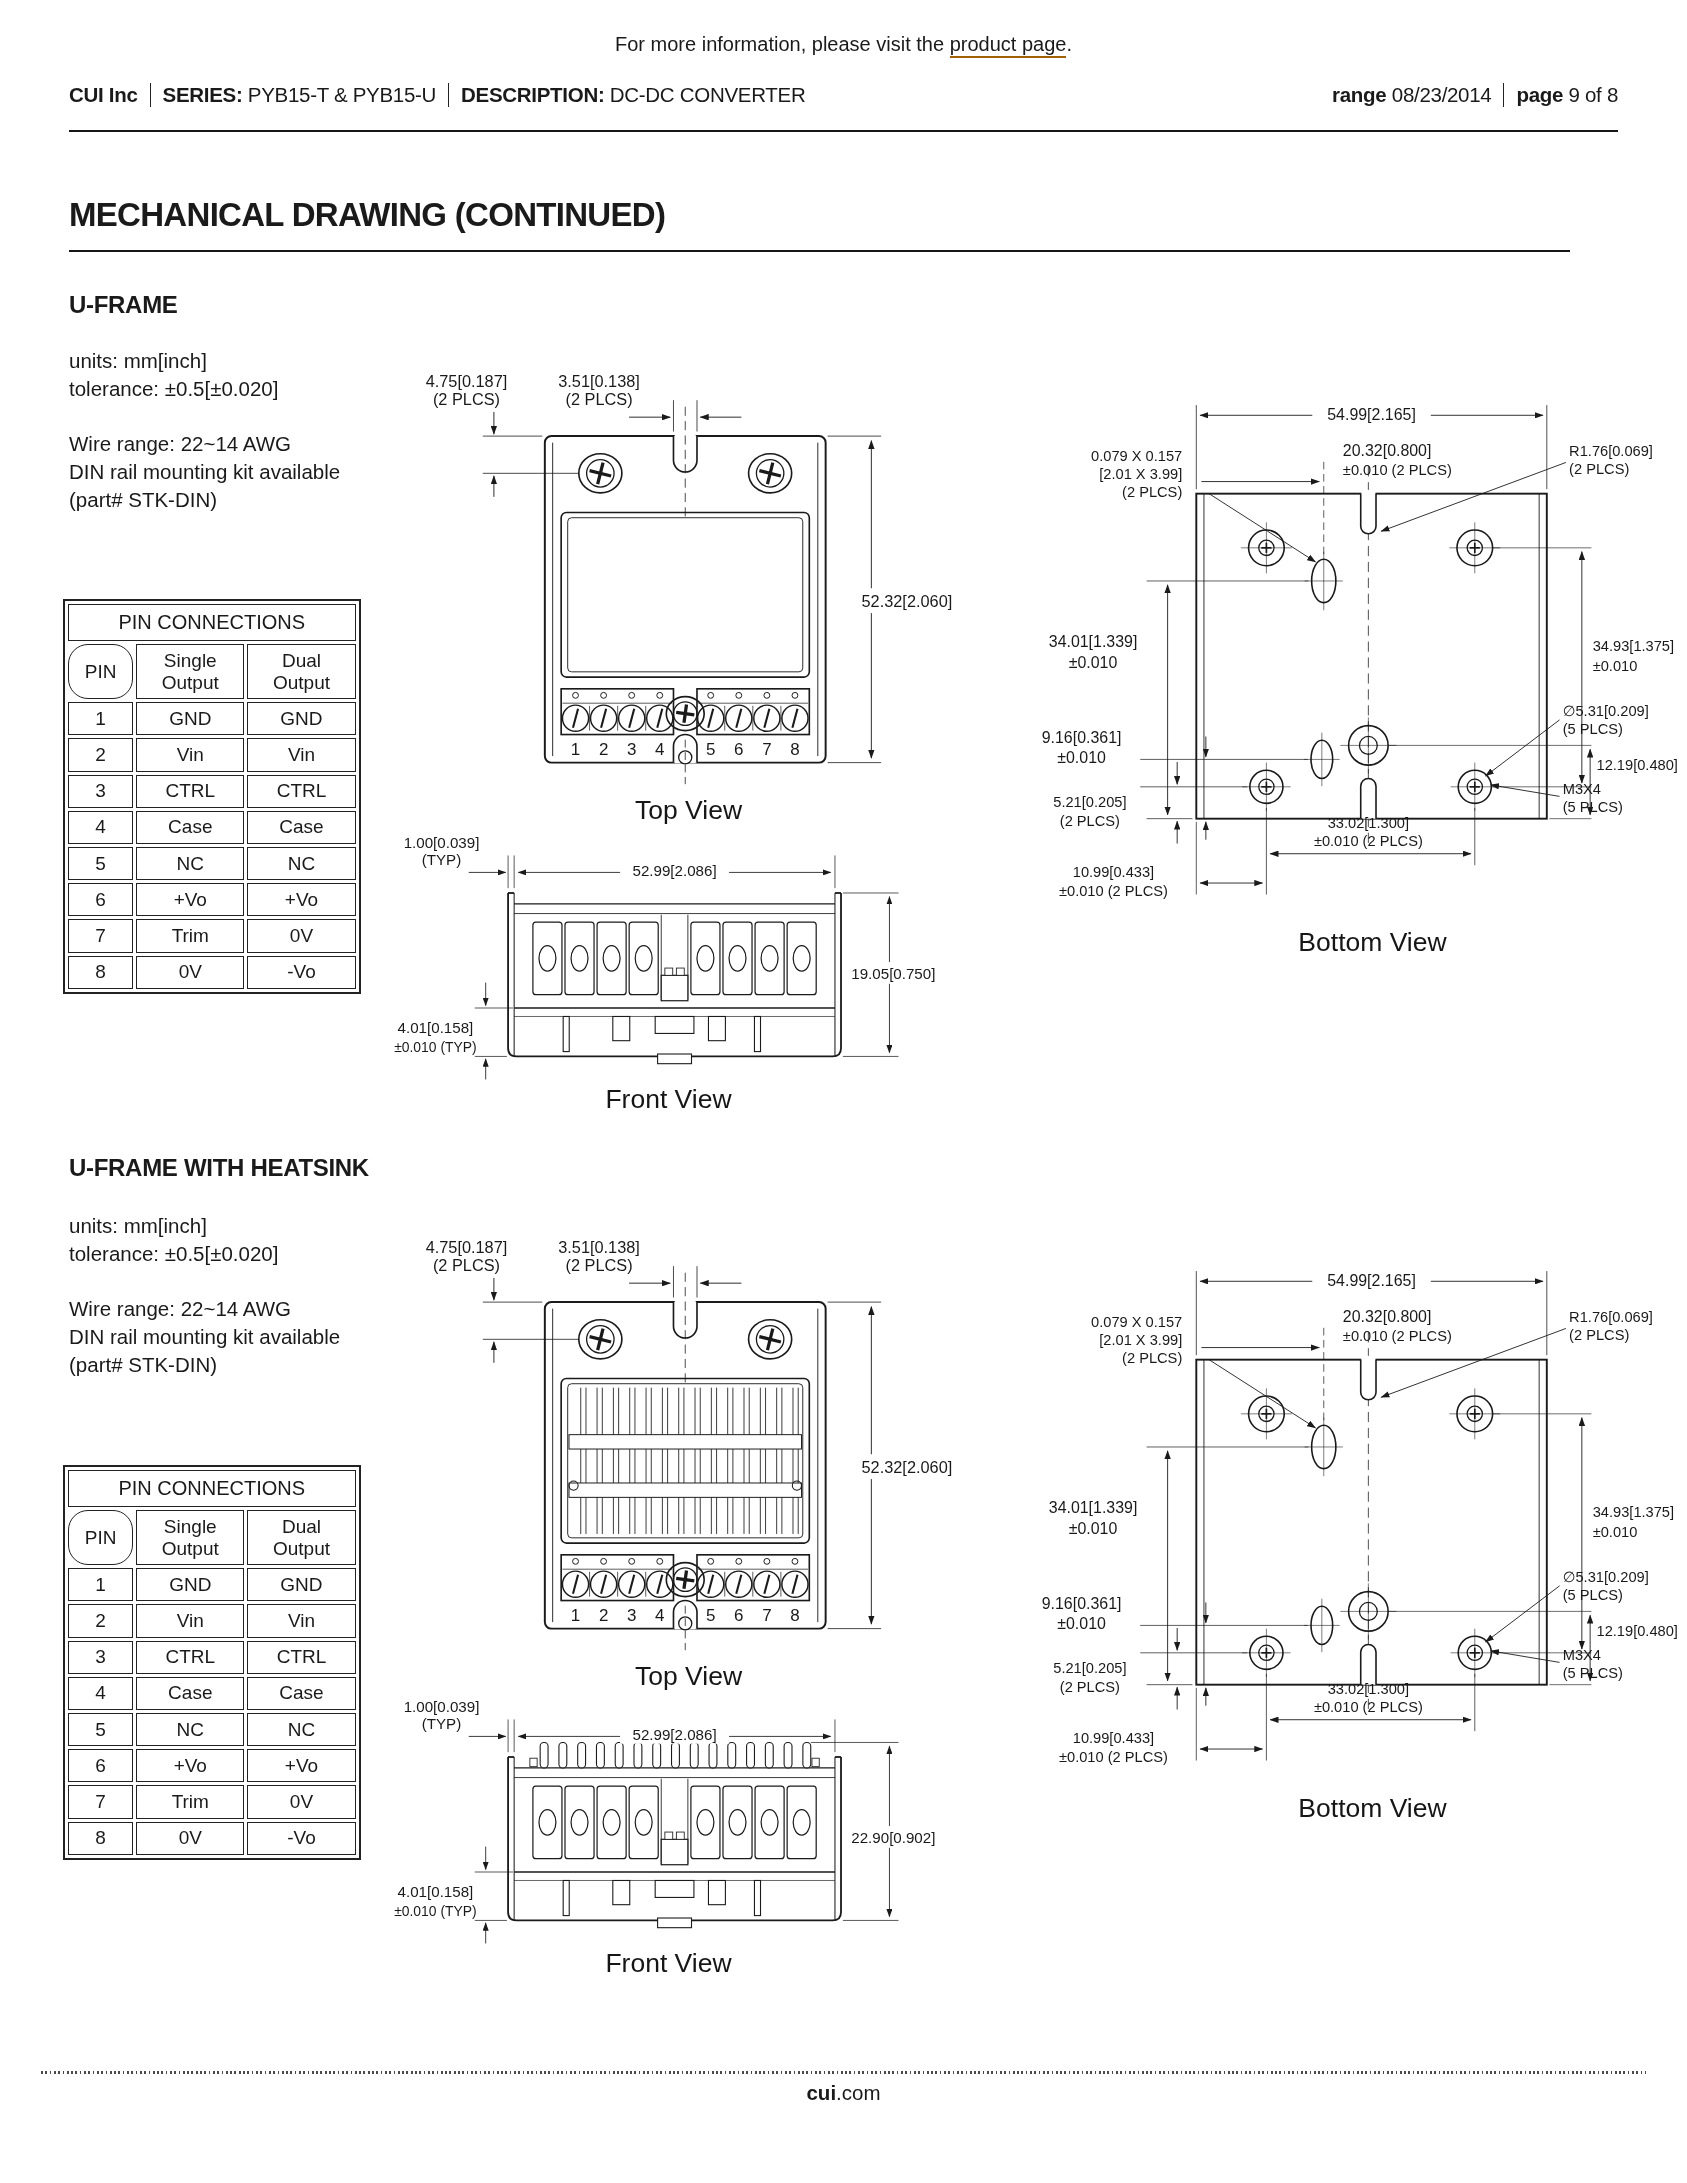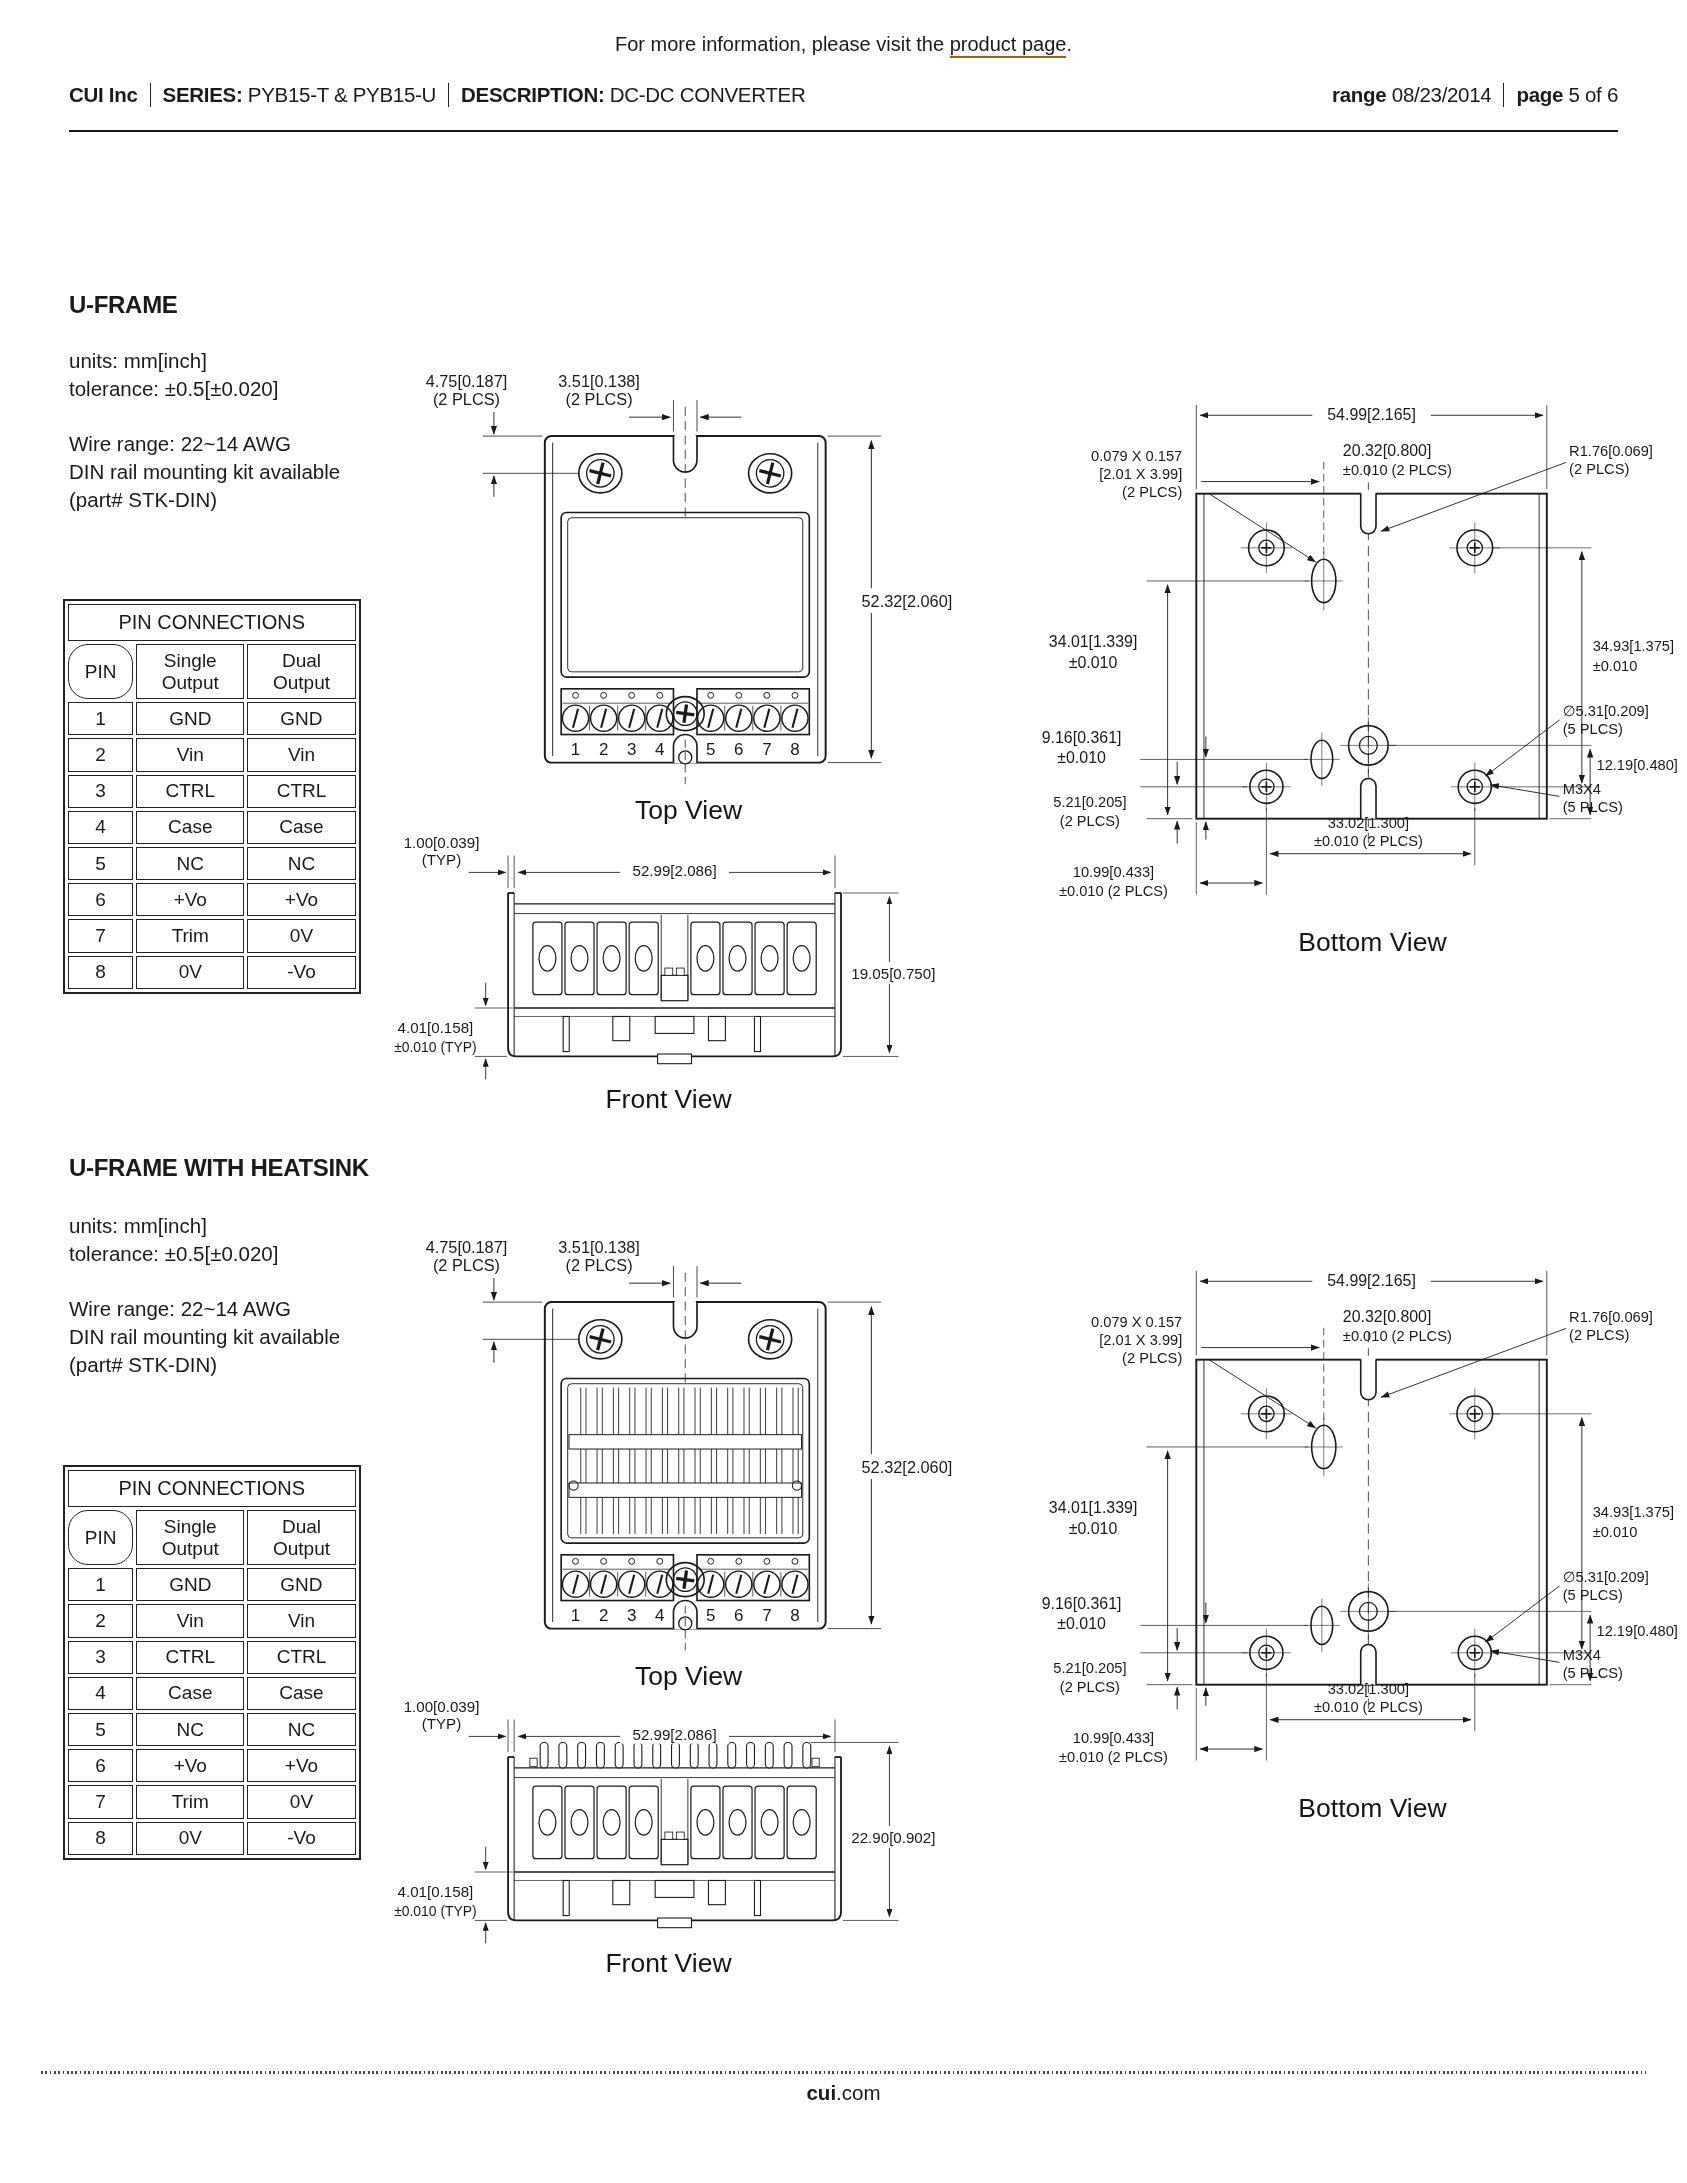--- a/index.html
+++ b/index.html
@@ -57,25 +57,26 @@
       <span>&nbsp;</span>
       <span>DC-DC CONVERTER</span>
     </div>
     <div class="hgrp">
       <span class="b">range</span>
       <span>&nbsp;</span>
       <span>08/23/2014</span>
       <span class="hsep"></span>
       <span class="b">page</span>
       <span>&nbsp;</span>
-      <span>5 of 6</span>
+      <span>9 of 8</span>
     </div>
   </div>
   <div class="abs rule1"></div>
 
+  <div class="abs title">MECHANICAL DRAWING (CONTINUED)</div>
 
   <div class="abs sechead" style="top:291px;left:69px;">U-FRAME</div>
   <div class="abs info" style="top:347px;left:69px;">
     <p>units: mm[inch]</p>
     <p>tolerance: ±0.5[±0.020]</p>
   </div>
   <div class="abs info" style="top:430px;left:69px;">
     <p>Wire range: 22~14 AWG</p>
     <p>DIN rail mounting kit available</p>
     <p>(part# STK-DIN)</p>

